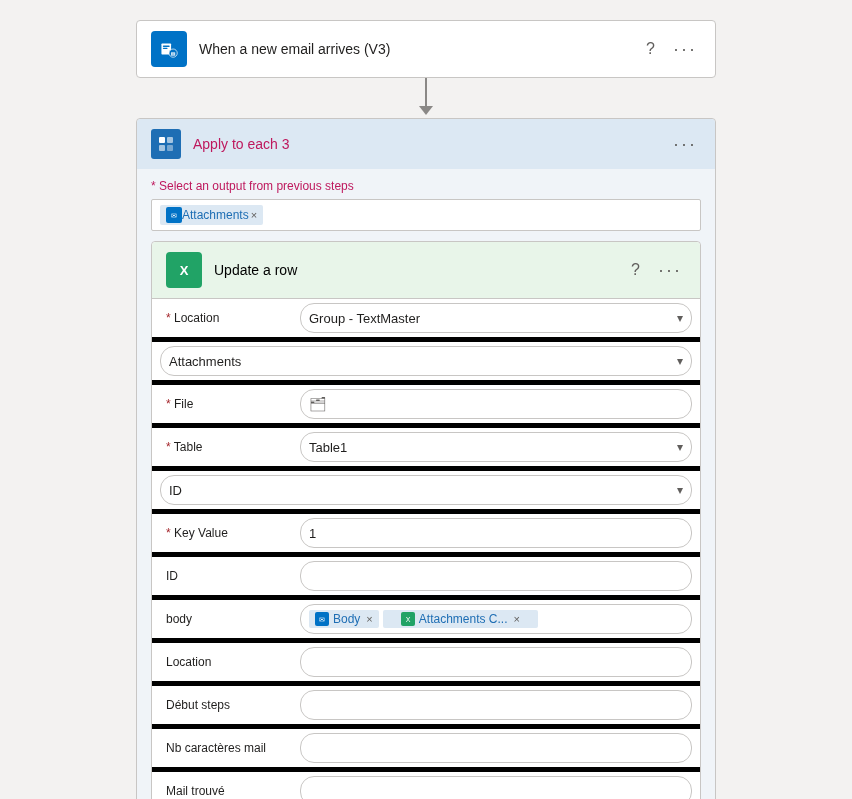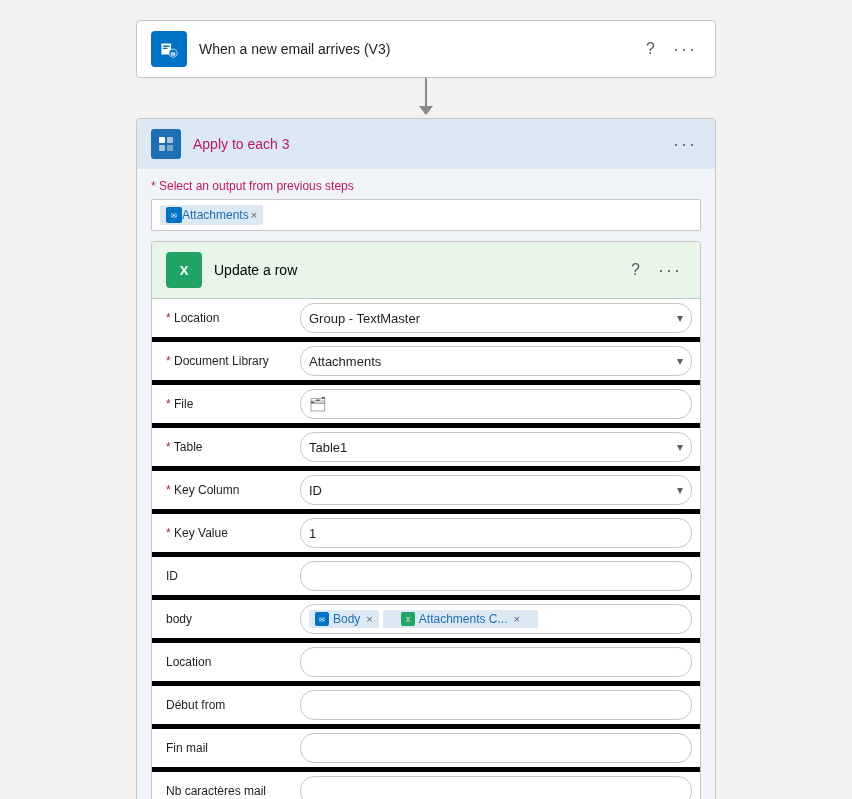--- a/index.html
+++ b/index.html
@@ -371,21 +371,20 @@
         <div class="form-row">
               <div class="form-label required">Location</div>
               <div class="form-field">
                 <div class="form-field-inner form-field-dropdown">
                   <span>Group - TextMaster</span>
                   <span class="chevron-down">▾</span>
                 </div>
               </div>
             </div>
             <div class="form-row">
-              <div class="form-label required">Document Library</div>
               <div class="form-field">
                 <div class="form-field-inner form-field-dropdown">
                   <span>Attachments</span>
                   <span class="chevron-down">▾</span>
                 </div>
               </div>
             </div>
             <div class="form-row">
               <div class="form-label required">File</div>
               <div class="form-field">
@@ -397,21 +396,20 @@
             <div class="form-row">
               <div class="form-label required">Table</div>
               <div class="form-field">
                 <div class="form-field-inner form-field-dropdown">
                   <span>Table1</span>
                   <span class="chevron-down">▾</span>
                 </div>
               </div>
             </div>
             <div class="form-row">
-              <div class="form-label required">Key Column</div>
               <div class="form-field">
                 <div class="form-field-inner form-field-dropdown">
                   <span>ID</span>
                   <span class="chevron-down">▾</span>
                 </div>
               </div>
             </div>
             <div class="form-row">
               <div class="form-label required">Key Value</div>
               <div class="form-field">
@@ -457,29 +455,21 @@
             </div>
             <div class="form-row">
               <div class="form-label">Location</div>
               <div class="form-field">
                 <div class="form-field-inner">
                   <span></span>
                 </div>
               </div>
             </div>
             <div class="form-row">
-              <div class="form-label">Début from</div>
-              <div class="form-field">
-                <div class="form-field-inner">
-                  <span></span>
-                </div>
-              </div>
-            </div>
-            <div class="form-row">
-              <div class="form-label">Fin mail</div>
+              <div class="form-label">Début steps</div>
               <div class="form-field">
                 <div class="form-field-inner">
                   <span></span>
                 </div>
               </div>
             </div>
             <div class="form-row">
               <div class="form-label">Nb caractères mail</div>
               <div class="form-field">
                 <div class="form-field-inner">

